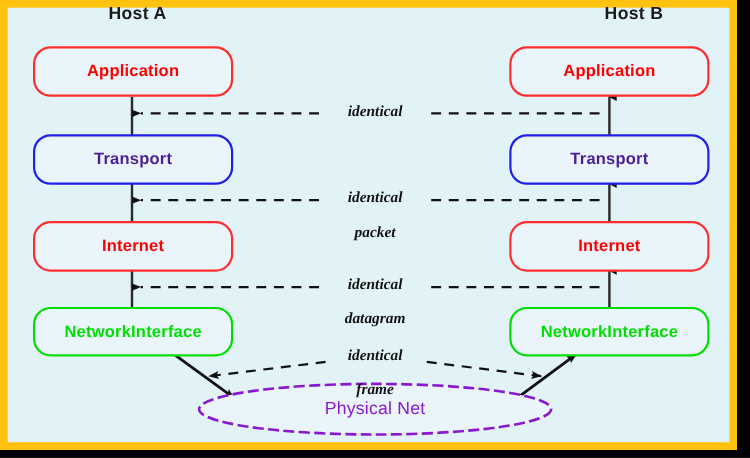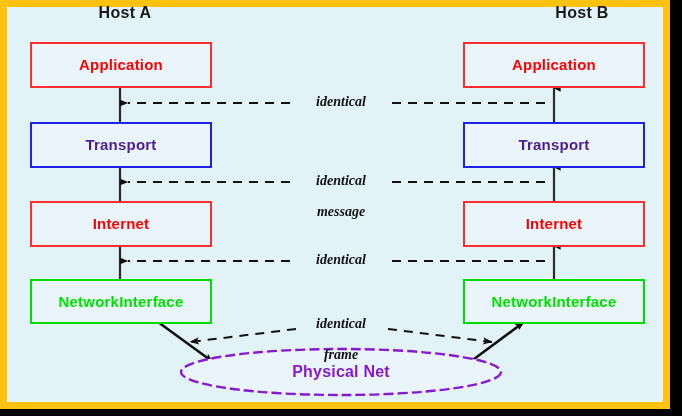--- a/index.html
+++ b/index.html
@@ -37,34 +37,35 @@
   .host-title {
     position: absolute;
     font-size: 16px;
     font-weight: bold;
     color: #1a1a1a;
     letter-spacing: 0.3px;
     white-space: nowrap;
     text-align: center;
   }
   #host-a-title { left: 60px; top: 4px; width: 130px; }
-  #host-b-title { left: 517px; top: 4px; width: 130px; }
+  #host-b-title { left: 473px; top: 4px; width: 130px; text-align: right; }
 
   .layer-box {
     position: absolute;
     box-sizing: border-box;
     background: #E9F5FA;
     display: flex;
     align-items: center;
     justify-content: center;
     text-align: center;
     font-size: 15px;
     font-weight: bold;
     line-height: 1.05;
     letter-spacing: 0.2px;
+    border-radius: 16px;
   }
   .lb-red   { border: 2px solid #FF2D2D; color: #FF0000; }
   .lb-blue  { border: 2px solid #2020E8; color: #4c1d95; }
   .lb-green { border: 2px solid #00DD00; color: #00E000; }
 
   .mid-label {
     position: absolute;
     width: 120px;
     text-align: center;
     font-family: "Liberation Serif", serif;
@@ -73,21 +74,21 @@
     font-size: 14px;
     color: #111111;
     line-height: 1.12;
     white-space: pre-line;
   }
   .ellipse-label {
     position: absolute;
     width: 200px;
     text-align: center;
     font-size: 16px;
-    font-weight: bold;
+    font-weight: normal;
     color: #8A18CF;
     letter-spacing: 0.2px;
   }
   #page-number {
     position: absolute;
     right: 4px;
     bottom: 4px;
     font-size: 11px;
     color: #7a7a6a;
     font-family: "Liberation Sans", sans-serif;
@@ -170,24 +171,25 @@
   <div class="layer-box lb-green" style="left:463px; top:279px; width:182px; height:45px;">
       <div>Network</div>
       <div>Interface</div>
     </div>
 
   <div class="mid-label" style="left:281px; top:78px;">
     <div>identical</div>
   </div>
   <div class="mid-label" style="left:281px; top:157px;">
     <div>identical</div>
-    <div>message</div>
+    <div>packet</div>
   </div>
   <div class="mid-label" style="left:281px; top:236px;">
     <div>identical</div>
+    <div>datagram</div>
   </div>
   <div class="mid-label" style="left:281px; top:300px;">
     <div>identical</div>
     <div>frame</div>
   </div>
 
   <div class="ellipse-label" style="left:241px; top:363px;">Physical Net</div>
 
   <div id="page-number">36</div>
 

